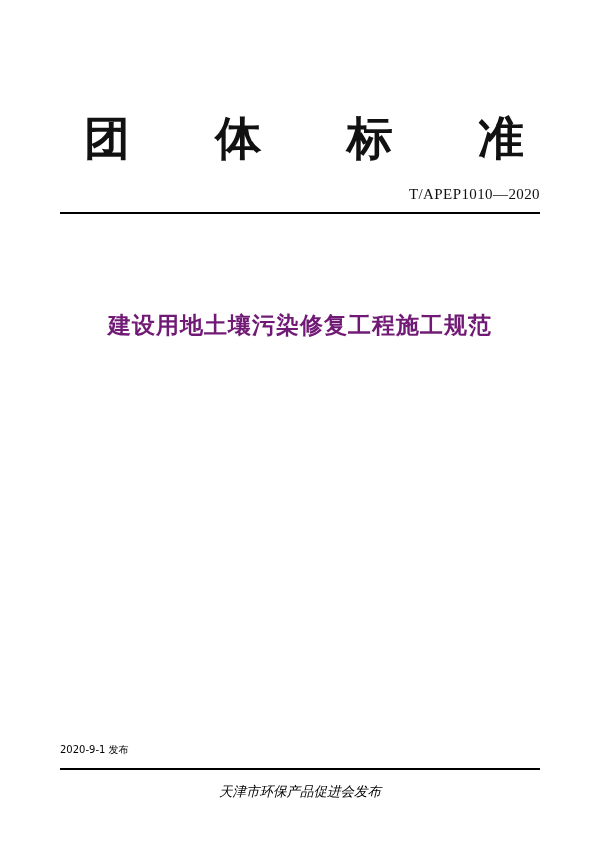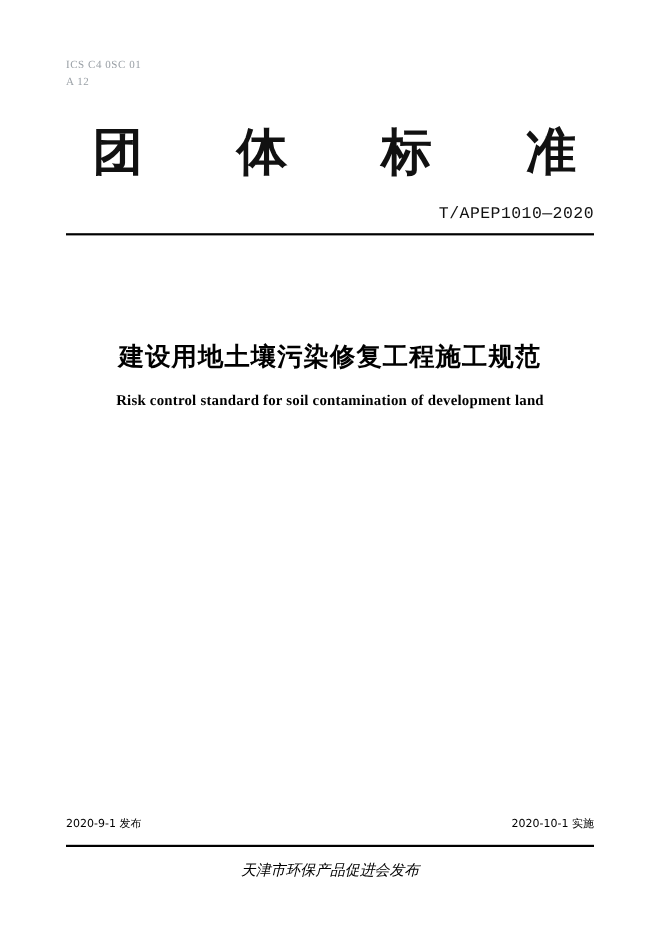--- a/index.html
+++ b/index.html
@@ -57,21 +57,21 @@
     line-height: 56px;
     color: #111111;
   }
   .big-title span { display: inline-block; }
 
   
   .std-number {
     position: absolute;
     top: 186px;
     right: 0;
-    font-family: Liberation Mono, monospace;
+    font-family: Liberation Serif, serif;
     font-size: 15px;
     letter-spacing: 0.4px;
     color: #111111;
   }
 
   
   .header-rule {
     position: absolute;
     top: 212px;
     left: 0;
@@ -85,21 +85,21 @@
     position: absolute;
     top: 308px;
     left: 0;
     width: 480px;
     text-align: center;
     font-family: "DejaVu Sans", sans-serif;
     font-weight: bold;
     font-size: 23px;
     line-height: 34px;
     letter-spacing: 1px;
-    color: #000000;
+    color: #701a75;
   }
 
   
   .doc-title-en {
     position: absolute;
     top: 354px;
     left: 0;
     width: 480px;
     text-align: center;
     font-family: "Liberation Serif", serif;
@@ -148,43 +148,37 @@
     color: #000000;
     font-style: italic;
   }
 </style>
 </head>
 <body>
 
 <div class="page">
   <div class="content">
 
-    <div class="ics-block">
-      <span class="ics-line">ICS C4 0SC 01</span>
-      <span class="ics-line">A 12</span>
-    </div>
 
     <div class="big-title">
       <span>团</span>
       <span>体</span>
       <span>标</span>
       <span>准</span>
     </div>
 
     <div class="std-number">T/APEP1010—2020</div>
 
     <div class="header-rule"></div>
 
     <div class="doc-title-cn">建设用地土壤污染修复工程施工规范</div>
 
-    <div class="doc-title-en">Risk control standard for soil contamination of development land</div>
 
     <div class="footer-dates">
       <span class="footer-date">2020-9-1 发布</span>
-      <span class="footer-date">2020-10-1 实施</span>
     </div>
 
     <div class="footer-rule"></div>
 
     <div class="publisher">天津市环保产品促进会发布</div>
 
   </div>
 </div>
 
 </body></html>

